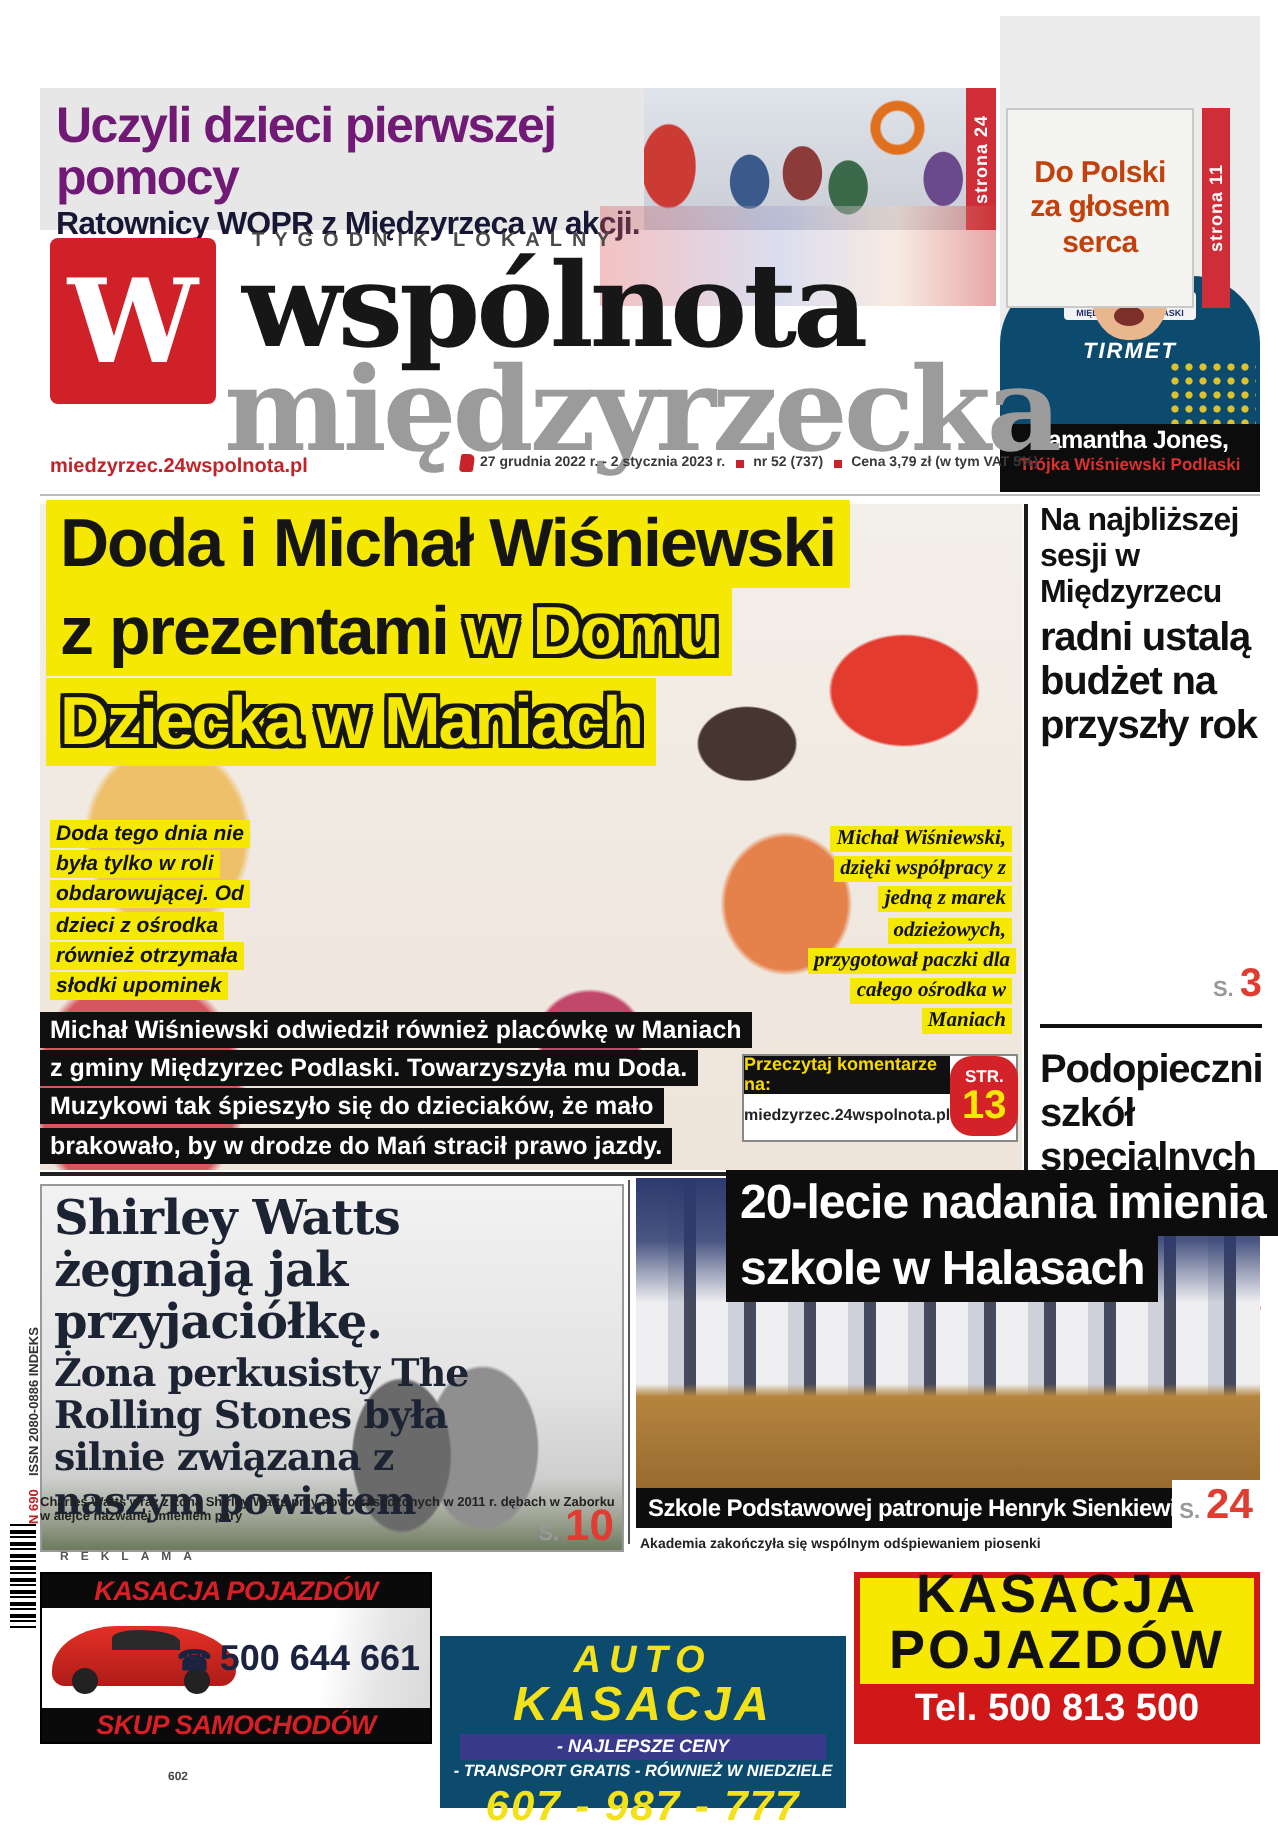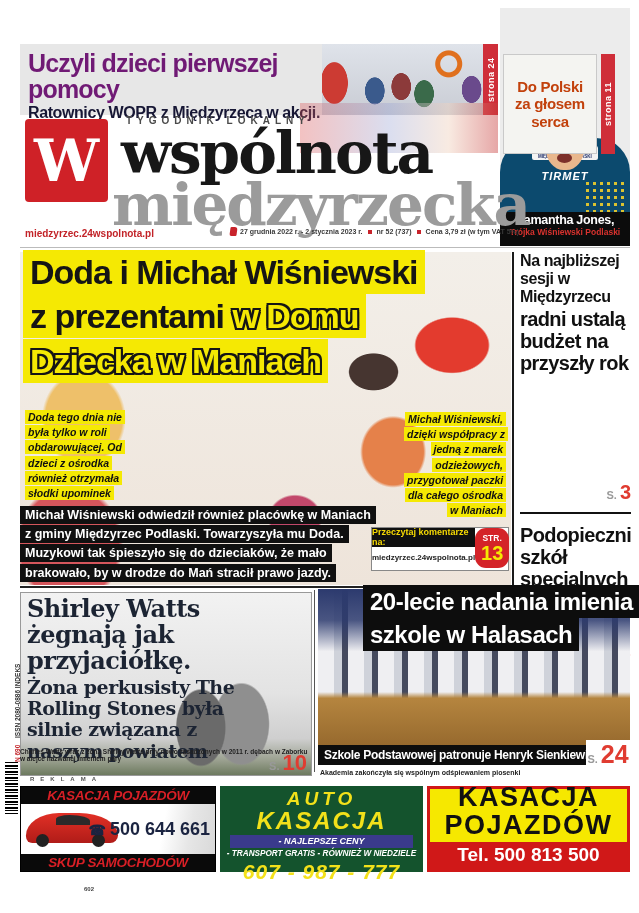--- a/index.html
+++ b/index.html
@@ -85,21 +85,21 @@
       radial-gradient(45px 40px at 56% 80%,#c2486b 55%,rgba(194,72,107,0) 60%),
       linear-gradient(180deg,#f3efe9,#eee4da);}
   .hline{position:absolute;left:3px;white-space:nowrap;}
   .hl1{top:3px;} .hl2{top:47px;} .hl3{top:92px;}
   .hl-y{background:#f5e903;padding:3px 7px;font:700 34px/1 "Liberation Sans",sans-serif;color:#151515;
         letter-spacing:-1px;-webkit-box-decoration-break:clone;box-decoration-break:clone;}
   .out{color:#f5e903;text-shadow:-2px -2px 0 #151515,2px -2px 0 #151515,-2px 2px 0 #151515,2px 2px 0 #151515,
        -2px 0 0 #151515,2px 0 0 #151515,0 -2px 0 #151515,0 2px 0 #151515;}
   .note{position:absolute;font:italic 700 10.5px/1.45 "Liberation Sans",sans-serif;color:#111;}
   .note-left{left:5px;top:158px;width:106px;}
-  .note-right{right:5px;top:160px;width:102px;text-align:right;}
+  .note-right{right:5px;top:160px;width:102px;text-align:right;font-family:Liberation Serif, serif;}
   .hl-note{background:#f5e903;padding:1px 3px;-webkit-box-decoration-break:clone;box-decoration-break:clone;}
   .main-caption{position:absolute;left:0;bottom:2px;width:352px;font:700 12.5px/1.55 "Liberation Sans",sans-serif;}
   .hl-b{background:#101010;color:#fff;padding:2px 5px;-webkit-box-decoration-break:clone;box-decoration-break:clone;}
   .comments{position:absolute;right:2px;bottom:14px;width:136px;height:42px;display:grid;
             grid-template-columns:1fr 34px;grid-template-rows:19px 21px;border:1px solid #888;background:#fff;}
   .cm-label{grid-column:1;grid-row:1;background:#101010;color:#f5d903;font:700 9px/1.1 "Liberation Sans",sans-serif;
             display:flex;align-items:center;justify-content:center;}
   .cm-site{grid-column:1;grid-row:2;font:700 8px "Liberation Sans",sans-serif;color:#222;
            display:flex;align-items:center;justify-content:center;}
   .cm-str{grid-column:2;grid-row:1/3;background:#d42328;display:flex;flex-direction:column;align-items:center;justify-content:center;border-radius:11px;}
@@ -141,36 +141,36 @@
       linear-gradient(180deg,rgba(0,0,0,0) 66%,#b5853f 70%,#976a2e 100%),
       repeating-linear-gradient(90deg,#efeff2 0 16px,#cfd2da 16px 24px,#454a5e 24px 30px);}
   .ha-h{position:absolute;left:0;white-space:nowrap;}
   .ha-h1{top:0;} .ha-h2{top:33px;}
   .hl-b2{background:#0d0d0d;color:#fff;font:700 24px/1.05 "Liberation Sans",sans-serif;letter-spacing:-.5px;
          padding:3px 7px;-webkit-box-decoration-break:clone;box-decoration-break:clone;margin-left:45px;}
   .ha-strip{position:absolute;left:0;top:156px;white-space:nowrap;}
   .hl-b3{background:#0d0d0d;color:#fff;font:700 12px/1.3 "Liberation Sans",sans-serif;letter-spacing:-.3px;padding:3px 6px;}
   .ha-page{position:absolute;right:0;top:151px;width:44px;height:27px;background:#fff;
            display:flex;align-items:baseline;justify-content:center;gap:3px;padding-top:2px;box-sizing:border-box;}
-  .ha-page .s-num{font-size:25px;}
+  .ha-page .s-num{font-size:21px;}
   .ha-caption{position:absolute;left:2px;top:180px;font:600 7px "Liberation Sans",sans-serif;color:#222;}
 
   
   .ad{position:absolute;top:786px;height:86px;box-sizing:border-box;}
   .ad1{left:20px;width:196px;background:#0a0a0a;border:1px solid #000;display:grid;grid-template-rows:17px 1fr 17px;}
   .ad1-top,.ad1-bot{color:#d81f26;font:italic 700 13.5px/17px "Liberation Sans",sans-serif;text-align:center;letter-spacing:-.3px;}
   .ad1-mid{position:relative;background:linear-gradient(100deg,#fff 72%,#e6e6e6 86%,#d9d9d9);}
   .car{position:absolute;left:5px;top:9px;width:92px;height:30px;background:linear-gradient(180deg,#e23026,#b01c18);
        border-radius:46% 54% 10px 8px / 95% 95% 10px 8px;}
   .car:before{content:"";position:absolute;left:30px;top:2px;width:34px;height:10px;background:#2a2a2a;border-radius:40% 60% 0 0;}
   .car:after{content:"";position:absolute;left:10px;bottom:-4px;width:13px;height:13px;background:#222;border-radius:50%;
              box-shadow:56px 0 0 #222;}
   .ad1-phone{position:absolute;right:5px;top:15px;font:700 18px "Liberation Sans",sans-serif;color:#1a2340;display:flex;gap:4px;align-items:center;}
   .ph-ic{font-size:14px;color:#1a2340;}
-  .ad2{left:220px;width:203px;background:#14532d;text-align:center;padding-top:1px;}
+  .ad2{left:220px;width:203px;background:#0c4a6e;text-align:center;padding-top:1px;margin-top:32px;}
   .ad2-l1{font:italic 700 19px/1 "Liberation Sans",sans-serif;color:#f3e11a;letter-spacing:4px;margin-top:2px;}
   .ad2-l2{font:italic 700 24px/1.05 "Liberation Sans",sans-serif;color:#f3e11a;letter-spacing:2px;}
   .ad2-l3{background:#3a3a8c;color:#fff;font:italic 700 9px/1.4 "Liberation Sans",sans-serif;margin:2px 10px 0;}
   .ad2-l4{color:#fff;font:italic 700 8.2px/1.5 "Liberation Sans",sans-serif;}
   .ad2-ph{font:italic 700 21px/1.1 "Liberation Sans",sans-serif;color:#f3e11a;letter-spacing:1px;}
   .ad3{left:427px;width:203px;background:#f6e800;border:3px solid #d01818;display:flex;flex-direction:column;
        align-items:center;justify-content:flex-end;}
   .ad3-l1,.ad3-l2{font:700 27px/1.02 "Liberation Sans",sans-serif;color:#111;letter-spacing:1.5px;}
   .ad3-ph{margin-top:3px;background:#d01818;color:#fff;font:700 19px/1.2 "Liberation Sans",sans-serif;
           width:100%;text-align:center;padding:2px 0;}

